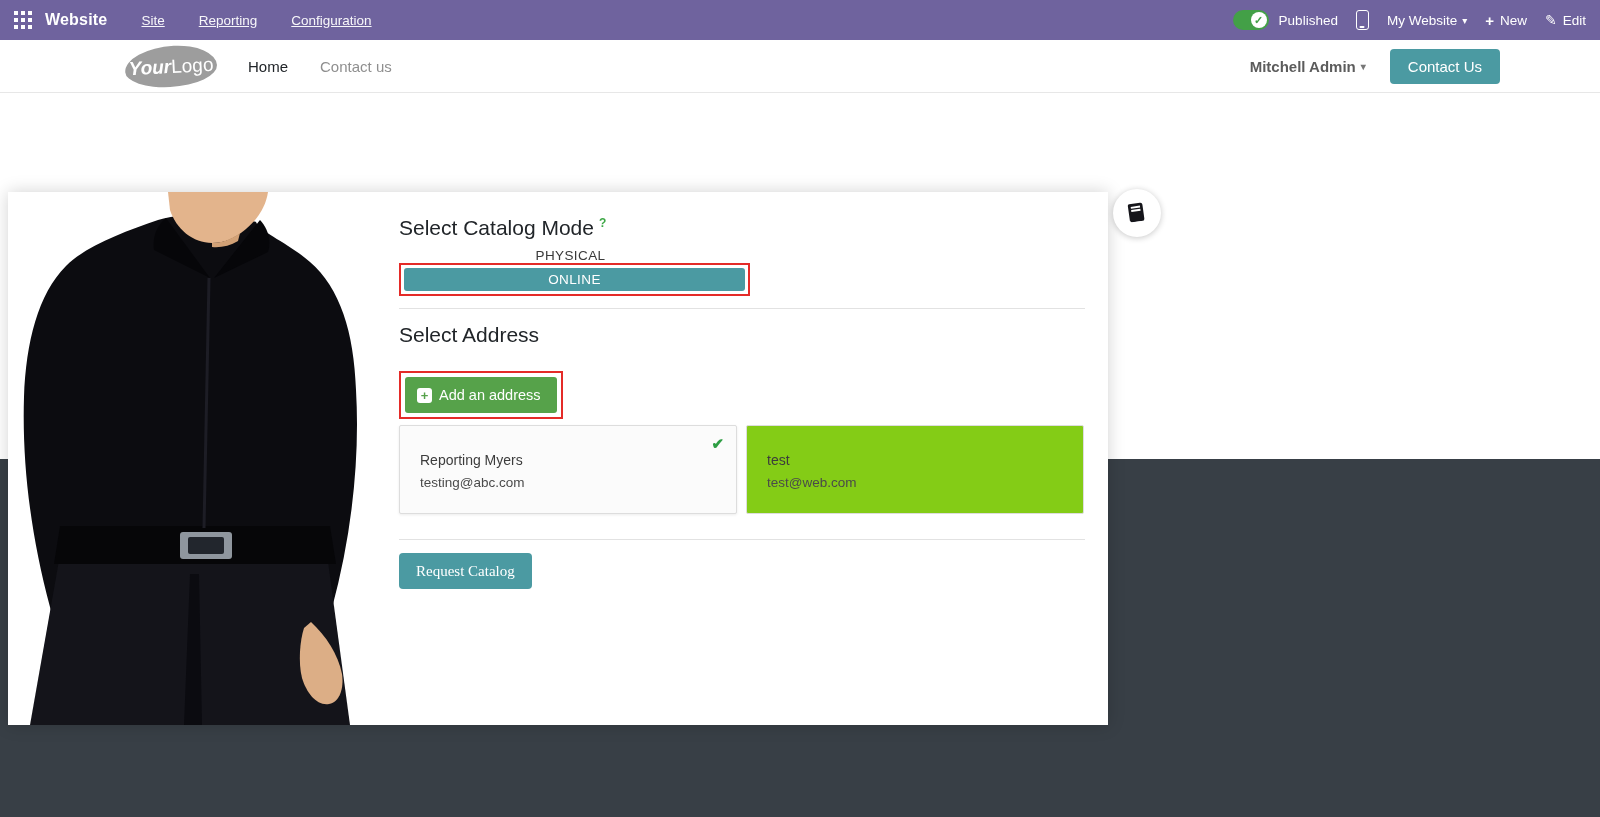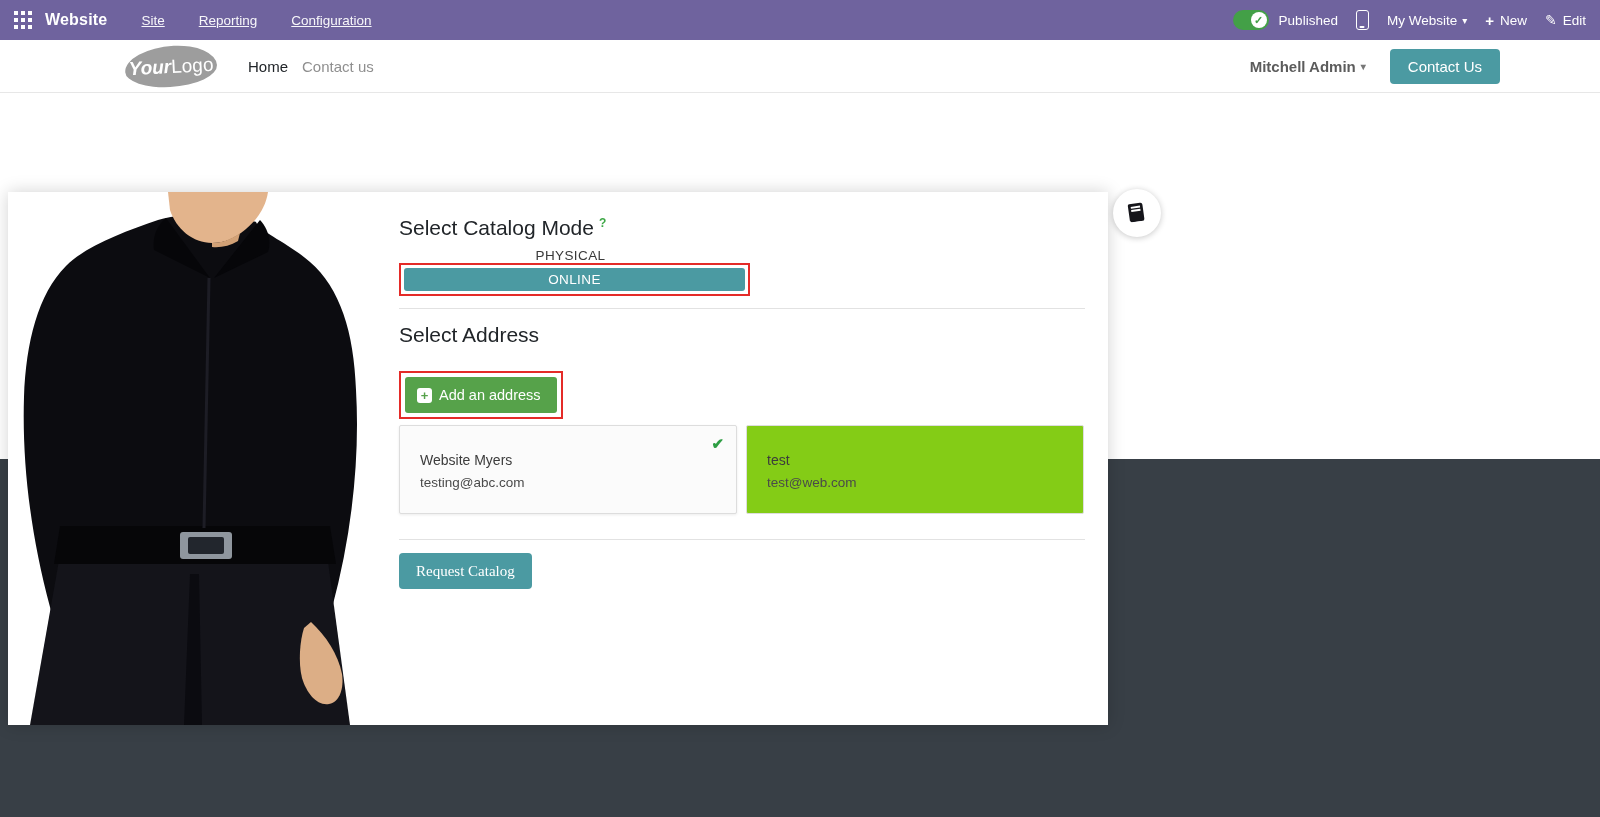--- a/index.html
+++ b/index.html
@@ -26,21 +26,21 @@
   .pencil { margin-right:6px; font-size:14px; }
 
   
   .sitenav { position:absolute; top:40px; left:0; width:1600px; height:53px; background:#fff;
              border-bottom:1px solid #e7e7e7; display:flex; align-items:center; z-index:19; }
   .logo-blob { margin-left:125px; width:92px; height:41px; background:#9d9d9d;
                border-radius:54% 46% 52% 48% / 58% 52% 48% 42%; display:flex; align-items:center; justify-content:center;
                color:#fff; font-size:19px; transform:rotate(-3deg); cursor:pointer; }
   .logo-blob b { font-weight:700; font-style:italic; }
   .logo-blob i { font-weight:300; font-style:normal; }
-  .sitelinks { display:flex; gap:14px; margin-left:31px; font-size:15px; }
+  .sitelinks { display:flex; gap:32px; margin-left:31px; font-size:15px; }
   .sitelinks .lnk-home { color:#212529; font-weight:500; cursor:pointer; }
   .sitelinks .lnk-contact { color:#8f8f8f; cursor:pointer; }
   .sitenav .right { margin-left:auto; display:flex; padding-right:100px; gap:24px; }
   .user-dd { font-size:15px; font-weight:700; color:#5c5c5c; cursor:pointer; display:flex; align-items:center; }
   .user-dd .caret { color:#777; }
   .cta-btn { background:var(--teal,#4b9aa2); color:#fff; border:none; font-size:15px; padding:9px 18px;
              border-radius:4px; cursor:pointer; font-family:inherit; }
 
   
   .footer { position:absolute; top:459px; left:0; width:1600px; height:358px; background:var(--footer-bg,#383f46); z-index:1; }
@@ -212,21 +212,21 @@
       <div class="add-wrap annot">
         <button class="add-btn">
           <span class="plus-box">+</span>
           <span>Add an address</span>
         </button>
       </div>
 
       <div class="addr-row">
         <div class="addr-card selected">
           <span class="addr-check">✔</span>
-          <div class="addr-name">Website Myers</div>
+          <div class="addr-name">Reporting Myers</div>
           <div class="addr-email">testing@abc.com</div>
         </div>
         <div class="addr-card">
           <div class="addr-name">test</div>
           <div class="addr-email">test@web.com</div>
         </div>
       </div>
 
       <div class="divider div2"></div>
 

